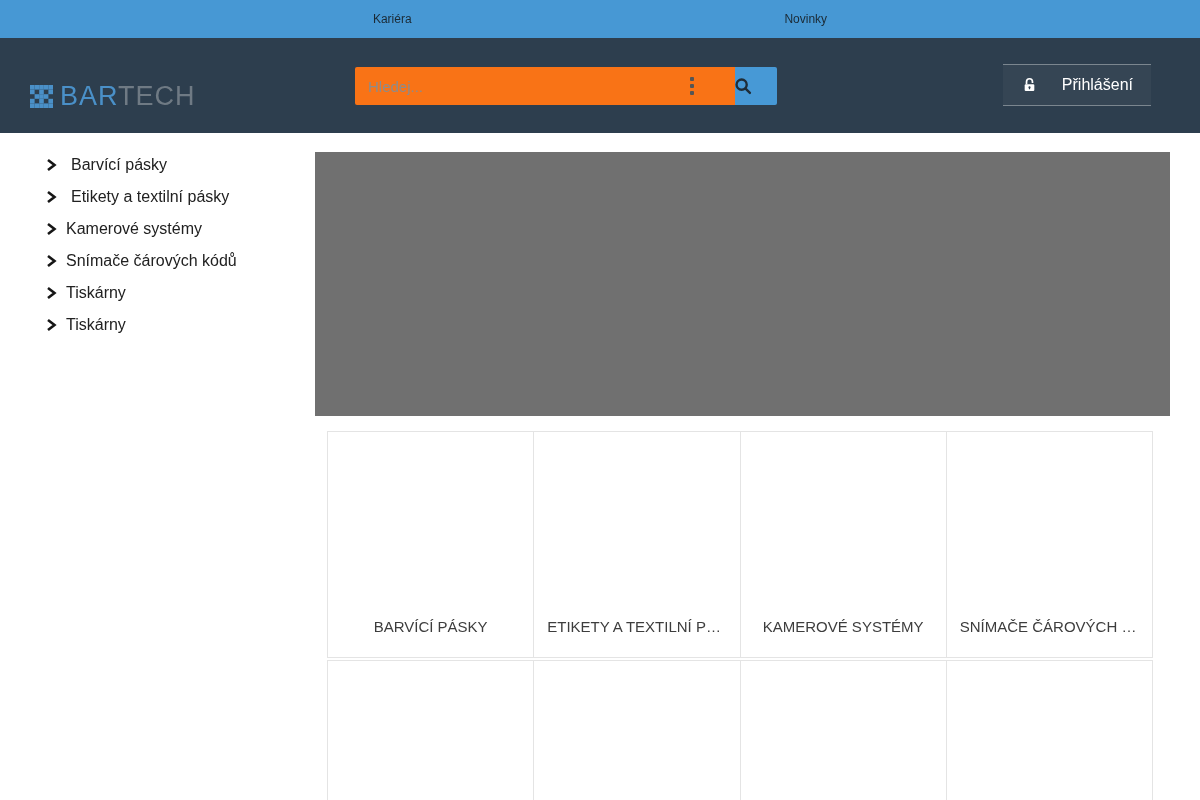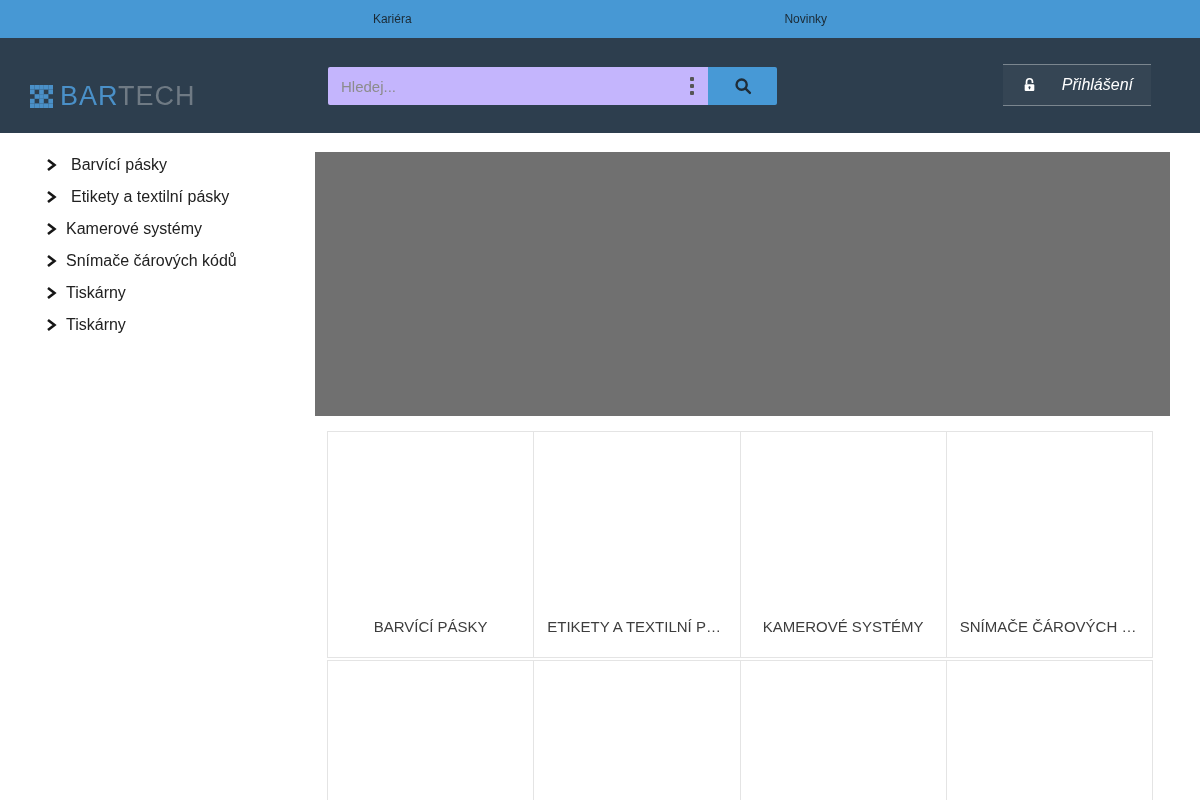--- a/index.html
+++ b/index.html
@@ -33,21 +33,21 @@
 
   .searchbar {
     position:absolute; left:328px; top:29px; height:38px;
     display:flex;
   }
   .search-input-wrap { position:relative; width:380px; height:38px; }
   .search-input {
     width:100%; height:100%; border:none; outline:none;
     padding:0 34px 0 13px; font-size:15px; color:#444;
     font-family:"Liberation Sans", sans-serif;
-    border-radius:2px 0 0 2px; background:#c4b5fd;
+    border-radius:2px 0 0 2px; background:#f97316;margin-left:27px;
   }
   .search-input::placeholder { color:#8c8c8c; opacity:1; }
   .kebab {
     position:absolute; right:14px; top:50%; transform:translateY(-50%);
     display:flex; flex-direction:column; gap:3px; cursor:pointer;
   }
   .kebab i { width:4px; height:4px; background:#555; border-radius:1px; display:block; }
   .search-btn {
     width:69px; height:38px; border:none; background:#4799d6;
     display:flex; align-items:center; justify-content:center;
@@ -56,21 +56,20 @@
 
   .login-btn {
     position:absolute; right:49px; top:26px; height:42px;
     display:flex; align-items:center; gap:24px; padding:0 18px;
     background:rgba(255,255,255,0.04);
     border:none;
     border-top:1px solid rgba(255,255,255,0.35);
     border-bottom:1px solid rgba(255,255,255,0.35);
     color:#ffffff; font-size:16px; cursor:pointer;
     font-family:"Liberation Sans", sans-serif;
-    font-style:italic;
   }
 
   
   .content { position:relative; height:667px; }
 
   .sidebar { position:absolute; left:0; top:16px; width:315px; }
   .side-item {
     height:32px; display:flex; align-items:center;
     padding-left:44px; cursor:pointer;
   }

